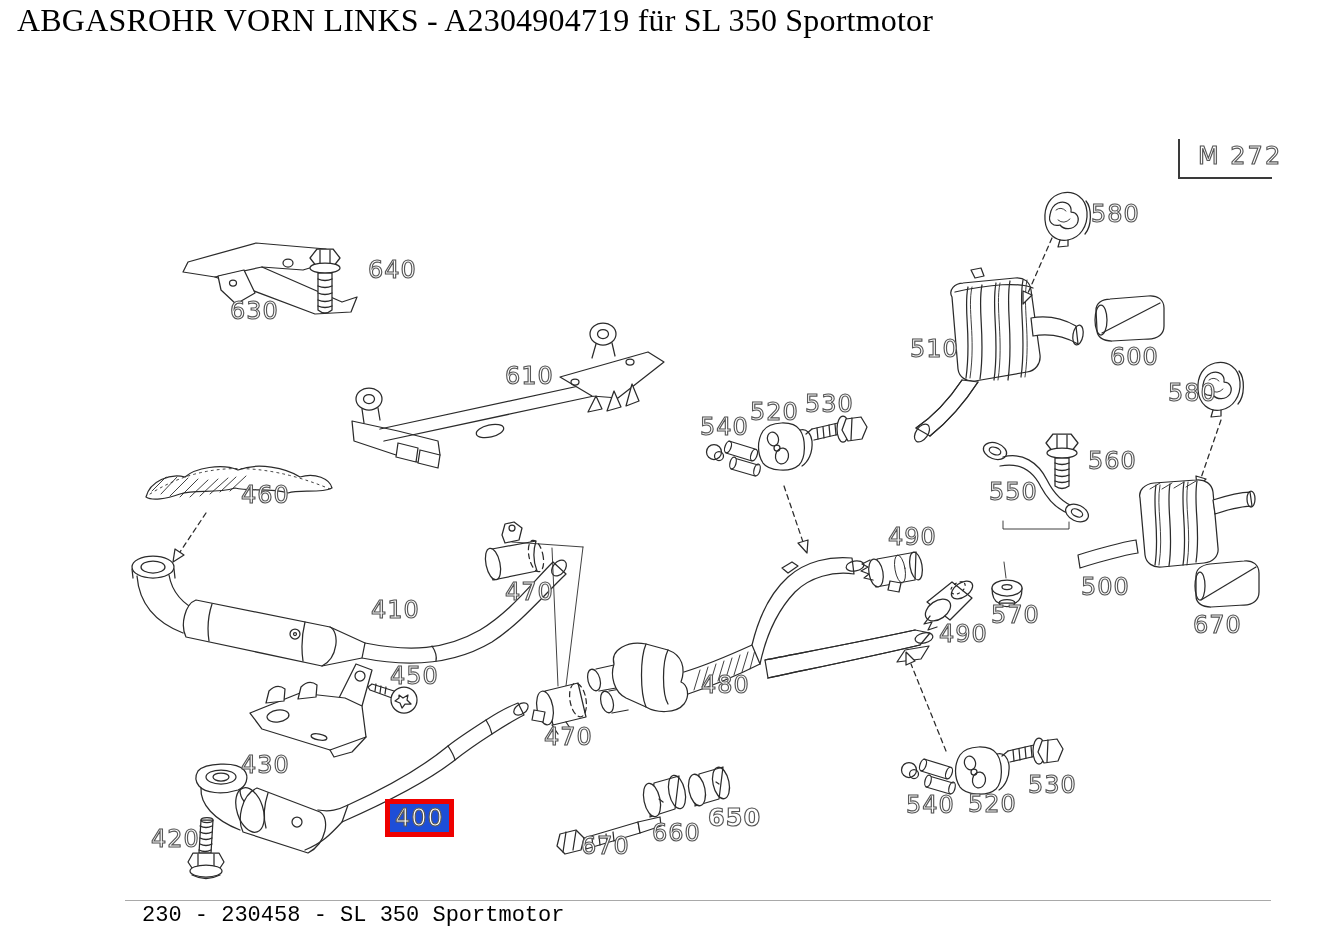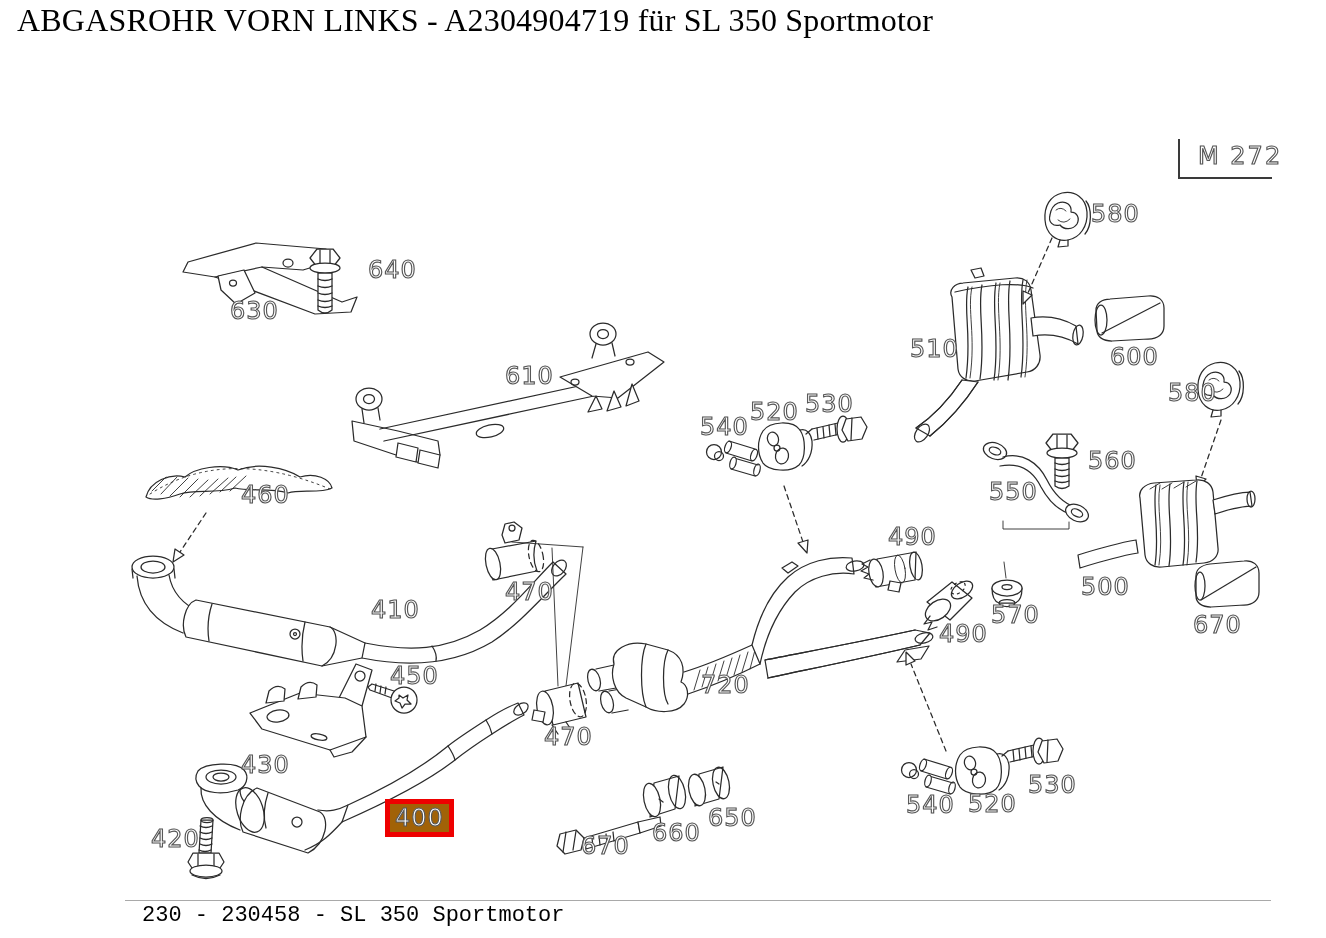--- a/index.html
+++ b/index.html
@@ -9,21 +9,21 @@
        font-family:"Liberation Serif", serif;}
   #diagram-svg{position:absolute;left:0;top:0;}
   #diagram-svg *{stroke:#2b2b2b;stroke-width:1.25;fill:none;stroke-linecap:round;stroke-linejoin:round;}
   #diagram-svg .w{fill:#ffffff;}
   #diagram-svg .thin{stroke-width:.9;}
   #diagram-svg .dash{stroke-dasharray:5 4;}
   #diagram-svg .dot{stroke-dasharray:2 4;}
   .outline-text{font-family:"DejaVu Sans", sans-serif;color:#fff;
        -webkit-text-stroke:1.1px #555;text-shadow:0 0 1px #999;line-height:1;white-space:nowrap;}
   .part-label{position:absolute;font-size:24px;letter-spacing:1px;}
-  .highlight-box{position:absolute;border:5px solid #ee0000;padding:2px 5px;background:#a16207;}
+  .highlight-box{position:absolute;border:5px solid #ee0000;padding:2px 5px;background:#1d4ed8;}
   .highlight-box .part-label{position:static;}
   .m272-box{position:absolute;left:1178px;top:139px;width:92px;height:38px;
        border-left:2px solid #3a3a3a;border-bottom:2px solid #3a3a3a;}
   .m272-label{position:absolute;left:1198px;top:144px;font-size:24px;letter-spacing:2px;}
   .footer-rule{position:absolute;left:125px;top:900px;width:1146px;height:0;border-top:1px solid #a9a9a9;}
   .footer-text{position:absolute;left:142px;top:903px;font-size:22px;font-family:Liberation Mono, monospace;}
 </style>
 </head>
 <body>
 
@@ -363,31 +363,31 @@
     <div class="part-label outline-text" style="left: 989px; top: 480px;">550</div>
     <div class="part-label outline-text" style="left: 1168px; top: 381px;">580</div>
     <div class="part-label outline-text" style="left: 241px; top: 483px;">460</div>
     <div class="part-label outline-text" style="left: 371px; top: 598px;">410</div>
     <div class="part-label outline-text" style="left: 505px; top: 580px;">470</div>
     <div class="part-label outline-text" style="left: 1081px; top: 575px;">500</div>
     <div class="part-label outline-text" style="left: 1193px; top: 613px;">670</div>
     <div class="part-label outline-text" style="left: 991px; top: 603px;">570</div>
     <div class="part-label outline-text" style="left: 888px; top: 525px;">490</div>
     <div class="part-label outline-text" style="left: 939px; top: 622px;">490</div>
-    <div class="part-label outline-text" style="left: 701px; top: 673px;">720</div>
+    <div class="part-label outline-text" style="left: 701px; top: 673px;">480</div>
     <div class="part-label outline-text" style="left: 544px; top: 725px;">470</div>
     <div class="part-label outline-text" style="left: 390px; top: 664px;">450</div>
     <div class="part-label outline-text" style="left: 241px; top: 722px; margin-top: 31px;">430</div>
     <div class="highlight-box" style="left: 385px; top: 799px; border-color: rgb(238, 0, 0);">
       <div class="part-label outline-text">400</div>
     </div>
     <div class="part-label outline-text" style="left: 151px; top: 827px;">420</div>
     <div class="part-label outline-text" style="left: 581px; top: 834px;">670</div>
     <div class="part-label outline-text" style="left: 652px; top: 821px;">660</div>
-    <div class="part-label outline-text" style="left: 708px; top: 806px;">650</div>
+    <div class="part-label outline-text" style="left: 708px; top: 806px; font-weight: bold;">650</div>
     <div class="part-label outline-text" style="left: 906px; top: 793px;">540</div>
     <div class="part-label outline-text" style="left: 968px; top: 792px;">520</div>
     <div class="part-label outline-text" style="left: 1028px; top: 773px;">530</div>
   </div>
 
 <div class="m272-box"></div>
 <div class="m272-label outline-text">M 272</div>
 
 <div class="footer-rule"></div>
 <div class="footer-text">230 - 230458 - SL 350 Sportmotor</div>

